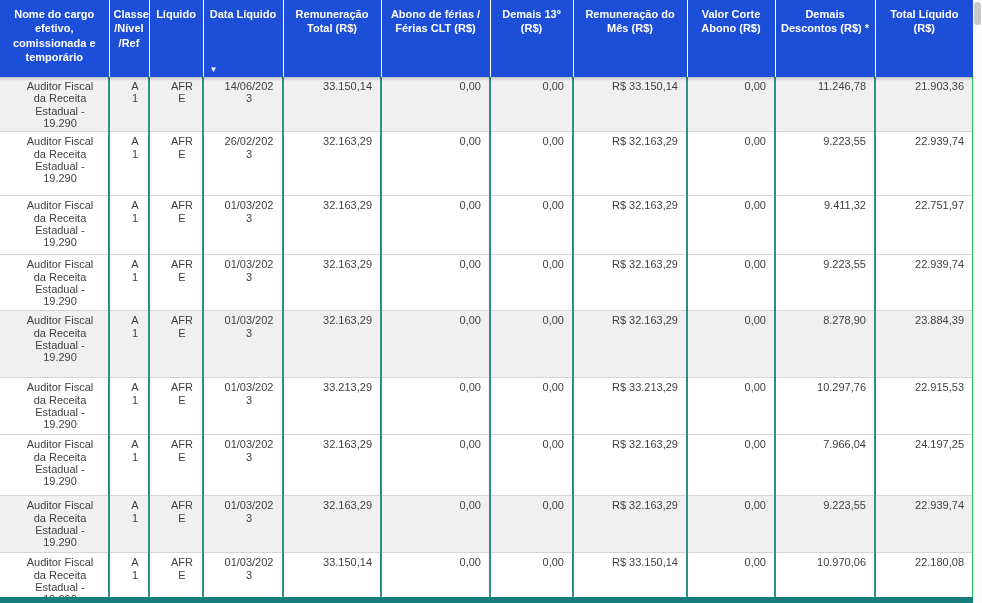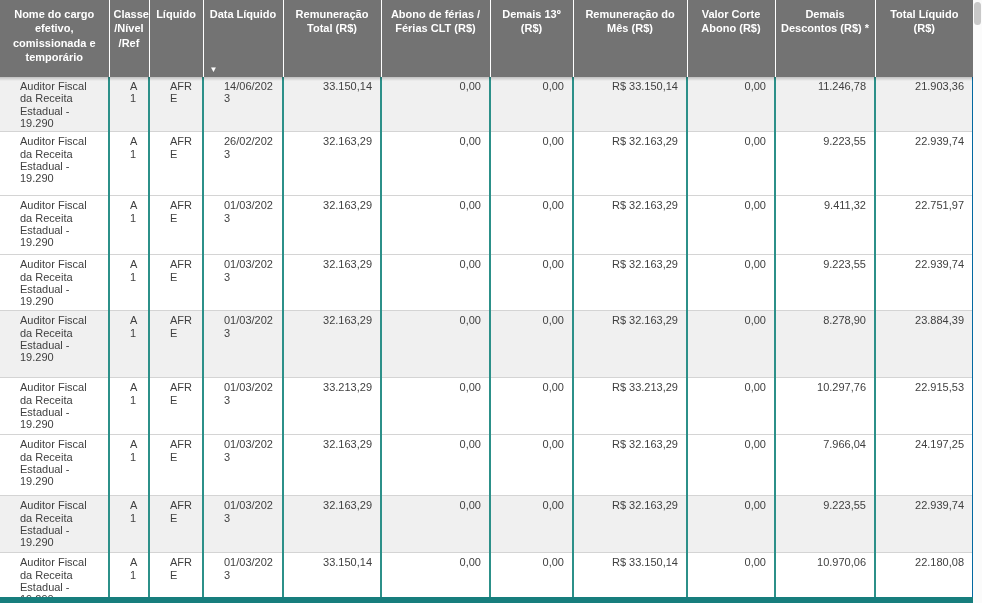--- a/index.html
+++ b/index.html
@@ -8,46 +8,46 @@
   }
   table.remu {
     border-collapse:collapse; table-layout:fixed; width:973px;
   }
   
   col.c0{width:109px} col.c1{width:40px} col.c2{width:54px} col.c3{width:80px}
   col.c4{width:98px}  col.c5{width:109px} col.c6{width:83px} col.c7{width:114px}
   col.c8{width:88px}  col.c9{width:100px} col.c10{width:98px}
 
   thead th {
-    background:#737373; color:#ffffff; font-size:11px; font-weight:bold;
+    background:#1d4ed8; color:#ffffff; font-size:11px; font-weight:bold;
     text-align:center; vertical-align:top; padding:7px 4px 4px 4px;
     box-sizing:border-box; height:77px; position:relative; line-height:1.3;
     cursor:pointer;
   }
   thead th + th { border-left:1px solid rgba(255,255,255,0.55); }
   .sort-icon {
     position:absolute; left:6px; bottom:3px; font-size:8px; color:#ffffff; line-height:1;
   }
   .header-shadow {
     position:absolute; left:0; top:77px; width:973px; height:4px;
     background:linear-gradient(to bottom, rgba(0,0,0,0.20), rgba(0,0,0,0));
     pointer-events:none;
   }
   tbody td {
     font-size:11px; color:#3F3F3F; vertical-align:top; padding:3px 8px 2px 8px;
     line-height:1.12; box-sizing:border-box;
     border-left:2px solid #2C9089; border-top:1px solid #D4D4D4;
     background:#ffffff; word-wrap:break-word;
   }
   tbody td:first-child { border-left:none; }
-  tbody td:last-child  { border-right:2px solid #0369a1; }
+  tbody td:last-child  { border-right:2px solid #22c55e; }
   tbody tr.shaded td { background:#F0F0F0; }
   tbody tr:first-child td { border-top:none; }
   td.num { text-align:right; }
-  td.txt { text-align:left;padding-left:20px; }
+  td.txt { text-align:center;padding-left:20px; }
   
   tbody tr:nth-child(1){height:39px}
   tbody tr:nth-child(2){height:64px}
   tbody tr:nth-child(3){height:59px}
   tbody tr:nth-child(4){height:56px}
   tbody tr:nth-child(5){height:67px}
   tbody tr:nth-child(6){height:57px}
   tbody tr:nth-child(7){height:61px}
   tbody tr:nth-child(8){height:57px}
   tbody tr:nth-child(9){height:57px}

